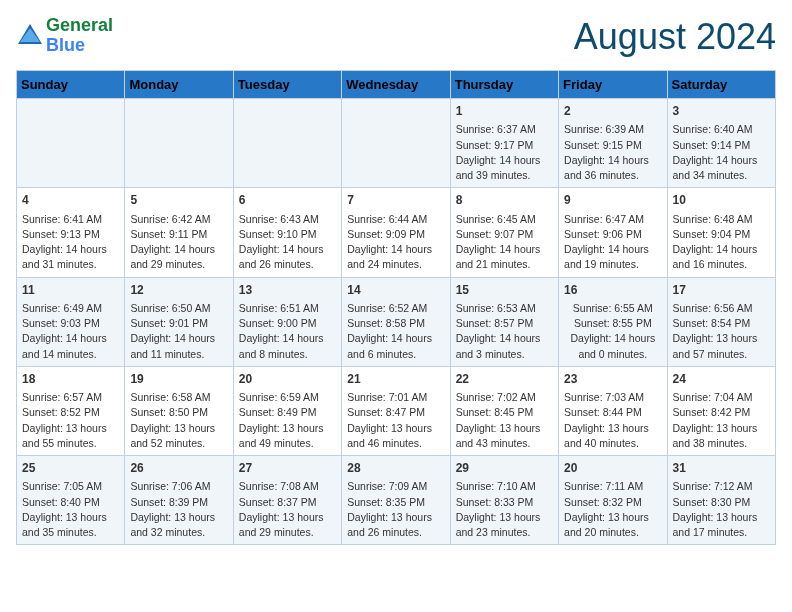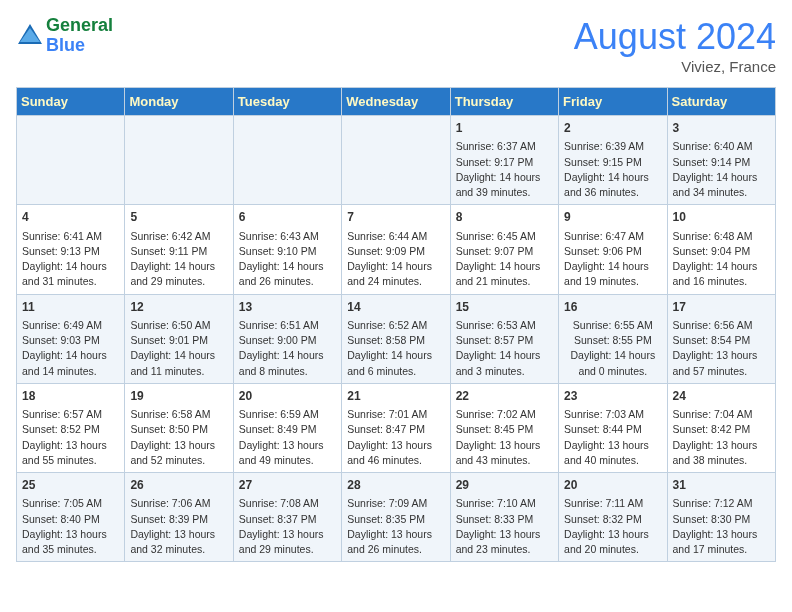--- a/index.html
+++ b/index.html
@@ -31,34 +31,34 @@
       width: 28px;
       height: 28px;
       margin-right: 2px;
     }
     .title-area {
       text-align: right;
     }
     .month-year {
       font-size: 36px;
       font-weight: normal;
-      color: #3b82f6;
+      color: #0c4a6e;
     }
     .location {
       font-size: 15px;
       color: #555;
     }
     table {
       width: 100%;
       border-collapse: collapse;
       font-size: 11px;
     }
     thead tr th {
       background-color: #2878c8;
-      color: #fef9c3;
+      color: #000000;
       padding: 6px 4px;
       text-align: left;
       font-size: 13px;
       font-weight: bold;
       border: 1px solid #c0d0e0;
     }
     tbody tr td {
       vertical-align: top;
       padding: 4px 5px;
       border: 1px solid #c0d0e0;
@@ -96,21 +96,20 @@
       <polygon points="14,2 26,22 2,22" fill="#1a6bb5"></polygon>
       <polygon points="14,6 24,20 4,20" fill="#5aaae8"></polygon>
     </svg>
     <div class="logo-text">
       <span class="general">General</span><br>
       <span class="blue">Blue</span>
     </div>
   </div>
   <div class="title-area">
     <div class="month-year">August 2024</div>
-    <div class="location">Viviez, France</div>
   </div>
 </div>
 
 <table>
   <thead>
     <tr id="header-row">
         <th>Sunday</th>
         <th>Monday</th>
         <th>Tuesday</th>
         <th>Wednesday</th>

